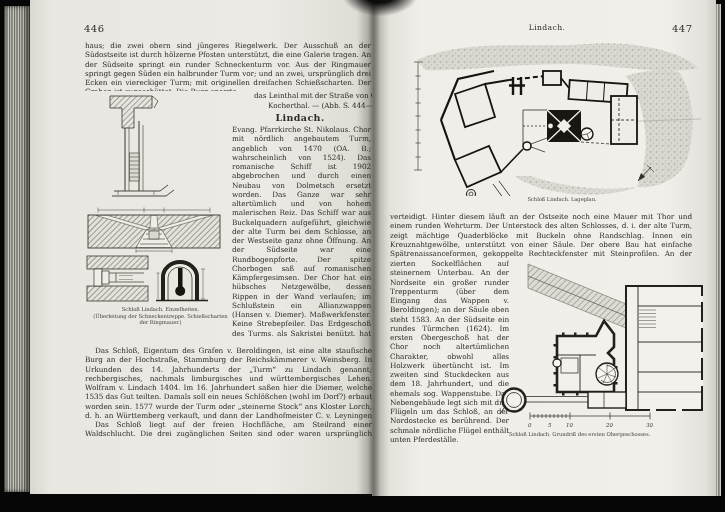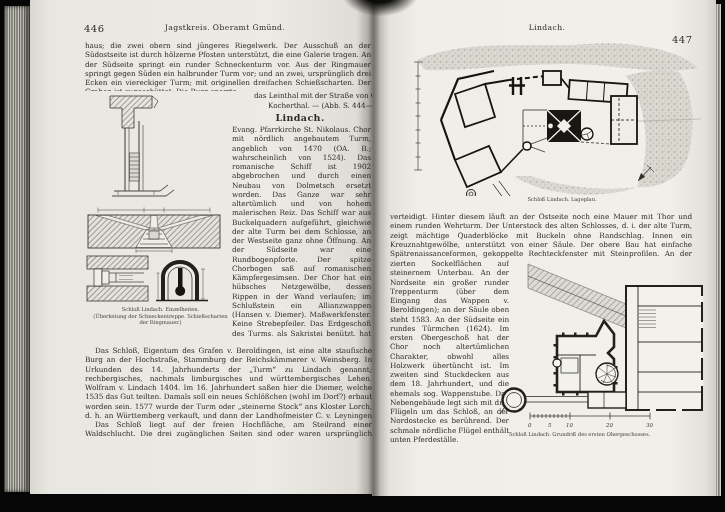--- a/index.html
+++ b/index.html
@@ -32,21 +32,20 @@
 </head>
 <body>
 
 <div class="stage">
 
   <div class="edge-left"></div>
   <div class="edge-right"></div>
 
   <div class="page page-left">
     <div class="pnum" style="left:54px;top:23px;">446</div>
-    <div class="rh" style="left:60px;top:23px;width:270px;">Jagstkreis. Oberamt Gmünd.</div>
 
     <div class="t" style="left:55px;top:41px;width:286px;height:50px;">haus; die zwei obern sind jüngeres Riegelwerk. Der Ausschuß an der Südostseite ist durch hölzerne Pfosten unterstützt, die eine Galerie tragen. An der Südseite springt ein runder Schneckenturm vor. Aus der Ringmauer springt gegen Süden ein halbrunder Turm vor; und an zwei, ursprünglich drei Ecken ein viereckiger Turm; mit originellen dreifachen Schießscharten. Der Graben ist zugeschüttet. Die Burg sperrte</div>
     <div class="line" style="left:224px;top:91px;">das Leinthal mit der Straße von Gmünd ins</div>
     <div class="line" style="left:238px;top:100.5px;">Kocherthal. — (Abb. S. 444—446.)</div>
 
     <div class="h" style="left:200px;top:112px;width:140px;">Lindach.</div>
 
     <div class="t" style="left:202px;top:125px;width:139px;height:211px;">Evang. Pfarrkirche St. Nikolaus. Chor mit nördlich angebautem Turm, angeblich von 1470 (OA. B.; wahrscheinlich von 1524). Das romanische Schiff ist 1902 abgebrochen und durch einen Neubau von Dolmetsch ersetzt worden. Das Ganze war sehr altertümlich und von hohem malerischen Reiz. Das Schiff war aus Buckelquadern aufgeführt, gleichwie der alte Turm bei dem Schlosse, an der Westseite ganz ohne Öffnung. An der Südseite war eine Rundbogenpforte. Der spitze Chorbogen saß auf romanischen Kämpfergesimsen. Der Chor hat ein hübsches Netzgewölbe, dessen Rippen in der Wand verlaufen; im Schlußstein ein Allianzwappen (Hansen v. Diemer). Maßwerkfenster. Keine Strebepfeiler. Das Erdgeschoß des Turms, als Sakristei benützt, hat ein hübsches Rippengewölbe mit Steinmetzzeichen (Klemm, B. u. H., Fig. 234) im Schlußstein. Die alte Kanzel war in Barockformen ausgeführt. Im Altar wurde ein Glas gefunden und eine Bleiplatte mit Inschrift 1524 . sub .</div>
 
     <div class="fig" style="left:62px;top:95px;">
@@ -148,21 +147,21 @@
     </div>
 
 
     <div class="t indent" style="left:55px;top:346px;width:287px;height:74px;">Das Schloß, Eigentum des Grafen v. Beroldingen, ist eine alte staufische Burg an der Hochstraße, Stammburg der Reichskämmerer v. Weinsberg. In Urkunden des 14. Jahrhunderts der „Turm“ zu Lindach genannt; rechbergisches, nachmals limburgisches und württembergisches Lehen. Wolfram v. Lindach 1404. Im 16. Jahrhundert saßen hier die Diemer, welche 1535 das Gut teilten. Damals soll ein neues Schlößchen (wohl im Dorf?) erbaut worden sein. 1577 wurde der Turm oder „steinerne Stock“ ans Kloster Lorch, d. h. an Württemberg verkauft, und dann der Landhofmeister C. v. Leyningen mit der Herrschaft belehnt. 1543, als Hans Diemer mit Gmünd in Fehde lag, war das Schloß noch wehrhaft und widerstand den Städtern.</div>
 
     <div class="t indent" style="left:55px;top:420px;width:287px;height:20px;">Das Schloß liegt auf der freien Hochfläche, am Steilrand einer Waldschlucht. Die drei zugänglichen Seiten sind oder waren ursprünglich durch einen breiten Graben</div>
   </div>
 
   <div class="page page-right">
     <div class="rh" style="left:80px;top:23px;width:190px;">Lindach.</div>
-    <div class="pnum" style="left:300px;top:34px;">447</div>
+    <div class="pnum" style="left:300px;top:23px;">447</div>
 
     <div class="fig" style="left:25px;top:36px;">
       <svg width="312" height="160" viewBox="0 0 312 160">
         <defs>
           <pattern id="d1" width="6" height="6" patternUnits="userSpaceOnUse">
             <rect width="6" height="6" fill="#d8d7d0"></rect>
             <circle cx="1.5" cy="2" r="0.9" fill="#b1b0a7"></circle>
             <circle cx="4.5" cy="4.8" r="0.7" fill="#bcbbb2"></circle>
             <circle cx="3.2" cy="0.8" r="0.6" fill="#c3c2b9"></circle>
           </pattern>

